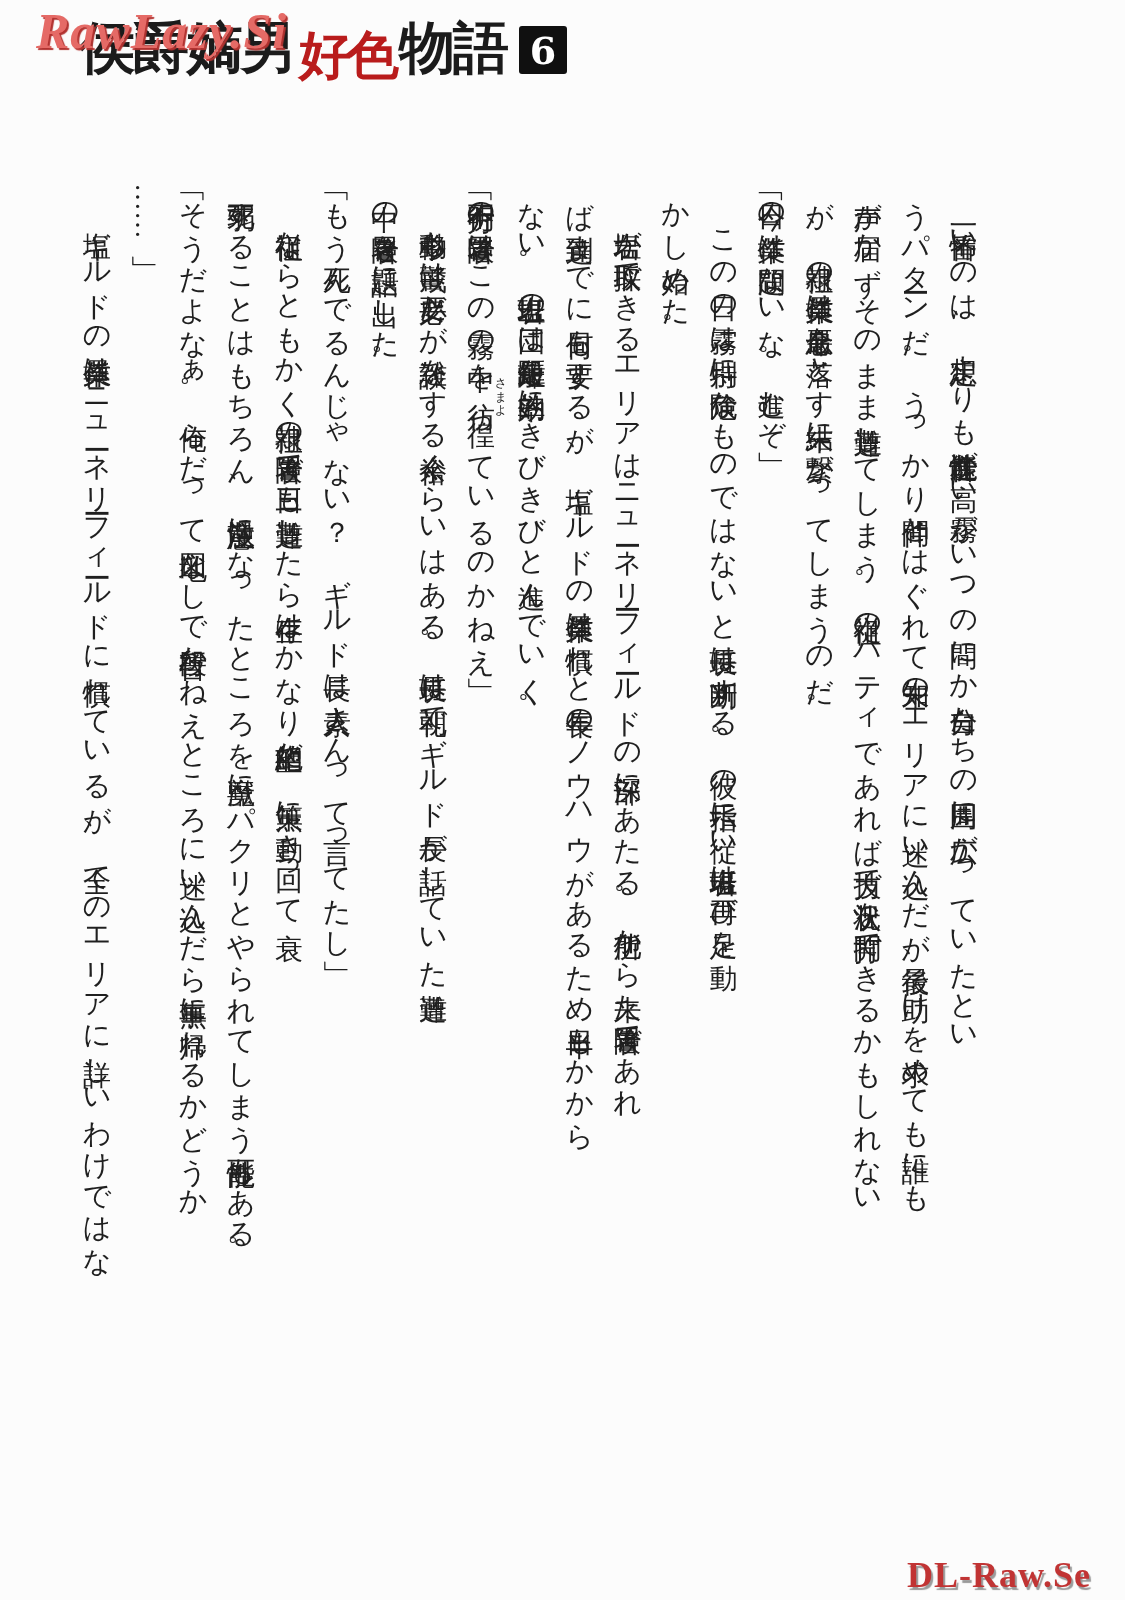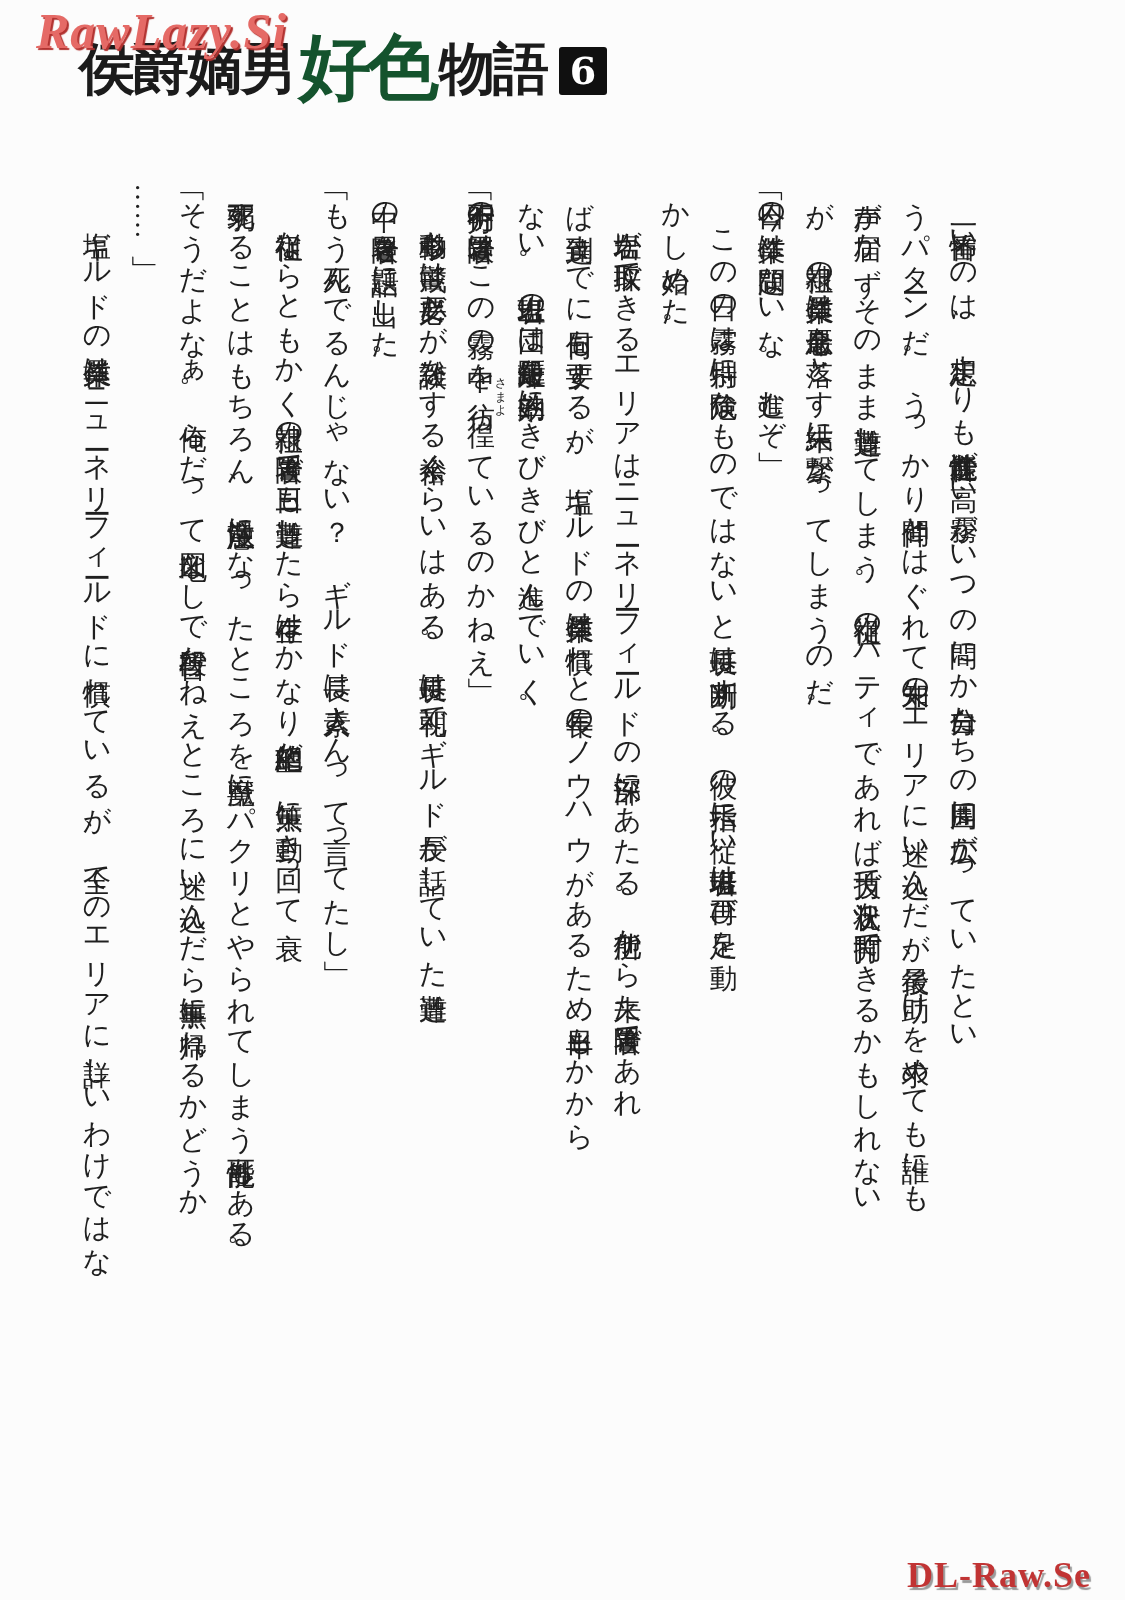--- a/index.html
+++ b/index.html
@@ -14,23 +14,23 @@
   .header{
     position:absolute;top:20px;left:79px;
     display:flex;align-items:flex-end;gap:2px;
     white-space:nowrap;
   }
   .title-main{
     font-size:56px;font-weight:bold;color:#1b1b1b;
     letter-spacing:-2px;line-height:1;
   }
   .title-accent{
-    font-size:72px;font-weight:bold;color:#14532d;
+    font-size:52px;font-weight:bold;color:#b91c1c;
     letter-spacing:-4px;line-height:.9;
-    margin:16px 2px -4px 2px;
+    margin:1px 2px -4px 2px;
   }
   .vol-badge{
     display:flex;align-items:center;justify-content:center;
     width:48px;height:48px;margin-left:10px;margin-bottom:2px;
     background:#101010;color:#ffffff;
     font-size:38px;font-weight:bold;border-radius:3px;
     font-family:"DejaVu Serif",serif;
   }
   
   .wm-top{

